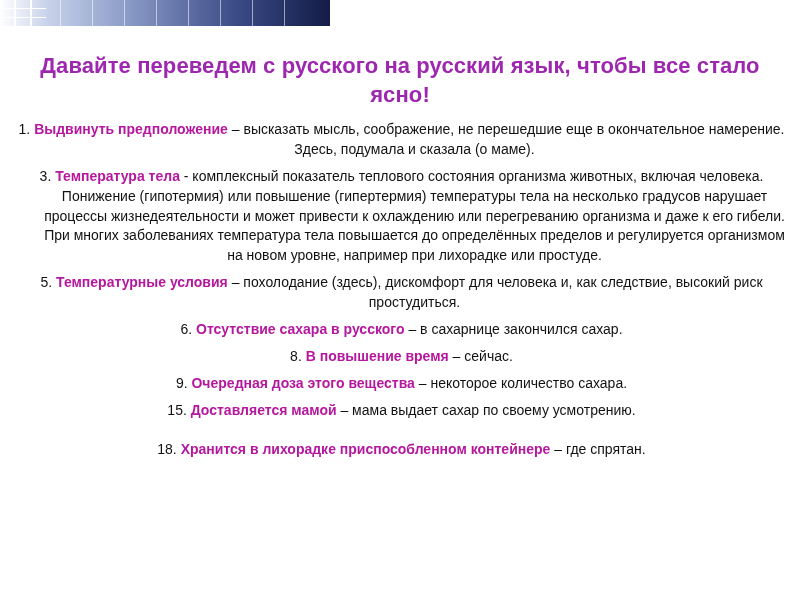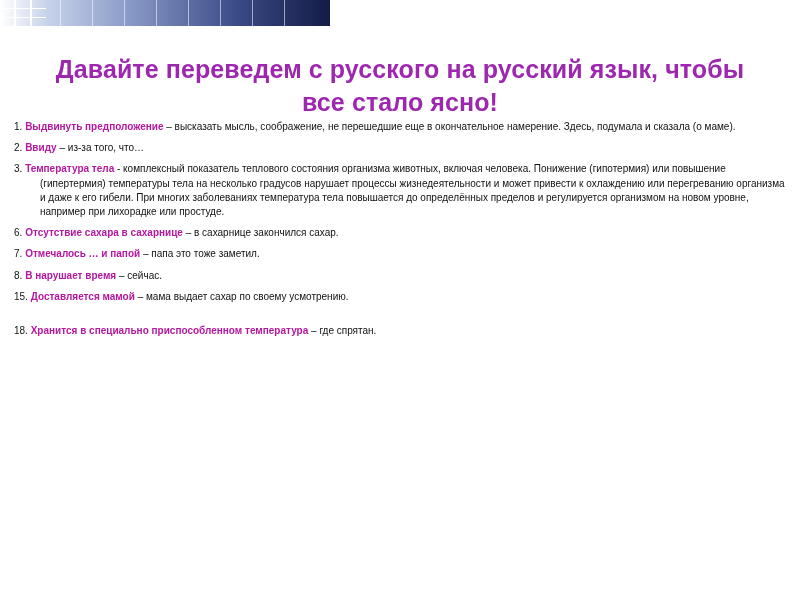--- a/index.html
+++ b/index.html
@@ -51,39 +51,39 @@
     height: 600px;
   }
 
   .title {
     position: absolute;
     left: 40px;
     top: 36px;
     width: 720px;
     text-align: center;
     color: #9e27b0;
-    font-size: 25px;
+    font-size: 22px;
     font-weight: bold;
     line-height: 1.32;
     letter-spacing: 0.1px;
   }
 
   .content {
     position: absolute;
     left: 14px;
     top: 120px;
     width: 775px;
   }
 
   .item {
-    font-size: 10px;
+    font-size: 14px;
     color: #111111;
     line-height: 1.42;
     margin-bottom: 7px;
-    text-align: left;
+    text-align: center;
     padding-left: 0;
   }
   .num {
     color: #111111;
     font-weight: normal;
   }
   .term {
     color: #b5179e;
     font-weight: bold;
   }
@@ -120,54 +120,54 @@
 
   <h1 class="title">Давайте переведем с русского на русский язык, чтобы все стало ясно!</h1>
 
   <div class="content">
 
     <div class="item hang">
       <span class="num">1. </span>
       <span class="term">Выдвинуть предположение</span><span> – высказать мысль, соображение, не перешедшие еще в окончательное намерение. Здесь, подумала и сказала (о маме).</span>
     </div>
 
-    <div class="item">
-      <span class="num">2. </span>
-      <span class="term">Ввиду</span><span> – из-за того, что…</span>
-    </div>
 
     <div class="item hang">
       <span class="num">3. </span>
       <span class="term">Температура тела</span><span> - комплексный показатель теплового состояния организма животных, включая человека. Понижение (гипотермия) или повышение (гипертермия) температуры тела на несколько градусов нарушает процессы жизнедеятельности и может привести к охлаждению или перегреванию организма и даже к его гибели. При многих заболеваниях температура тела повышается до определённых пределов и регулируется организмом на новом уровне, например при лихорадке или простуде.</span>
     </div>
 
 
+    <div class="item hang">
+      <span class="num">5. </span>
+      <span class="term">Температурные условия</span><span> – похолодание (здесь), дискомфорт для человека и, как следствие, высокий риск простудиться.</span>
+    </div>
 
     <div class="item">
       <span class="num">6. </span>
-      <span class="term">Отсутствие сахара в сахарнице</span><span> – в сахарнице закончился сахар.</span>
+      <span class="term">Отсутствие сахара в русского</span><span> – в сахарнице закончился сахар.</span>
+    </div>
+
+
+    <div class="item">
+      <span class="num">8. </span>
+      <span class="term">В повышение время</span><span> – сейчас.</span>
     </div>
 
     <div class="item">
-      <span class="num">7. </span>
-      <span class="term">Отмечалось … и папой</span><span> – папа это тоже заметил.</span>
+      <span class="num">9. </span>
+      <span class="term">Очередная доза этого вещества</span><span> – некоторое количество сахара.</span>
     </div>
-
-    <div class="item">
-      <span class="num">8. </span>
-      <span class="term">В нарушает время</span><span> – сейчас.</span>
-    </div>
-
 
     <div class="item">
       <span class="num">15. </span>
       <span class="term">Доставляется мамой</span><span> – мама выдает сахар по своему усмотрению.</span>
     </div>
 
     <div class="spacer"></div>
 
     <div class="item">
       <span class="num">18. </span>
-      <span class="term">Хранится в специально приспособленном температура</span><span> – где спрятан.</span>
+      <span class="term">Хранится в лихорадке приспособленном контейнере</span><span> – где спрятан.</span>
     </div>
 
   </div>
 </div>
 
 </body></html>

